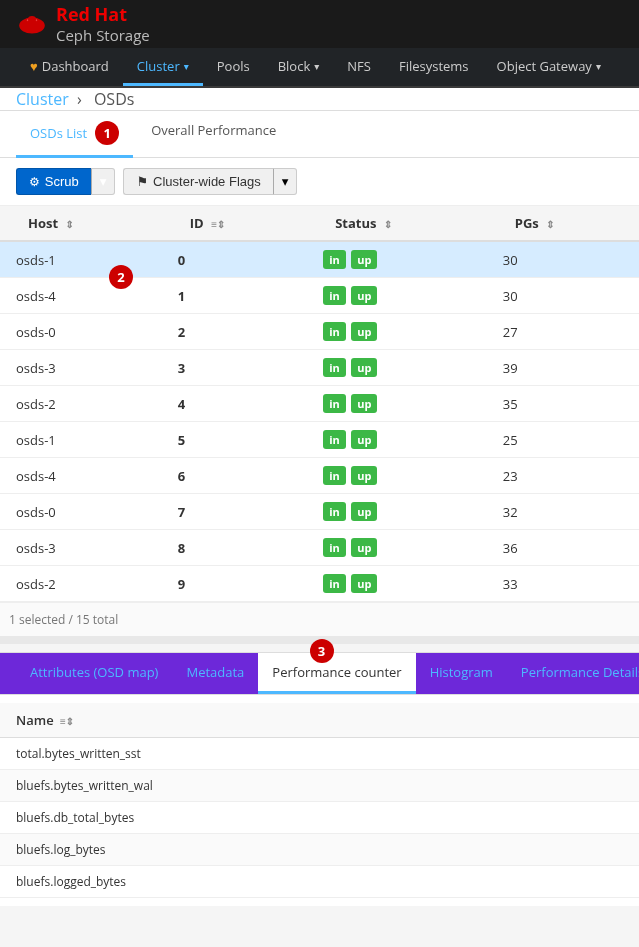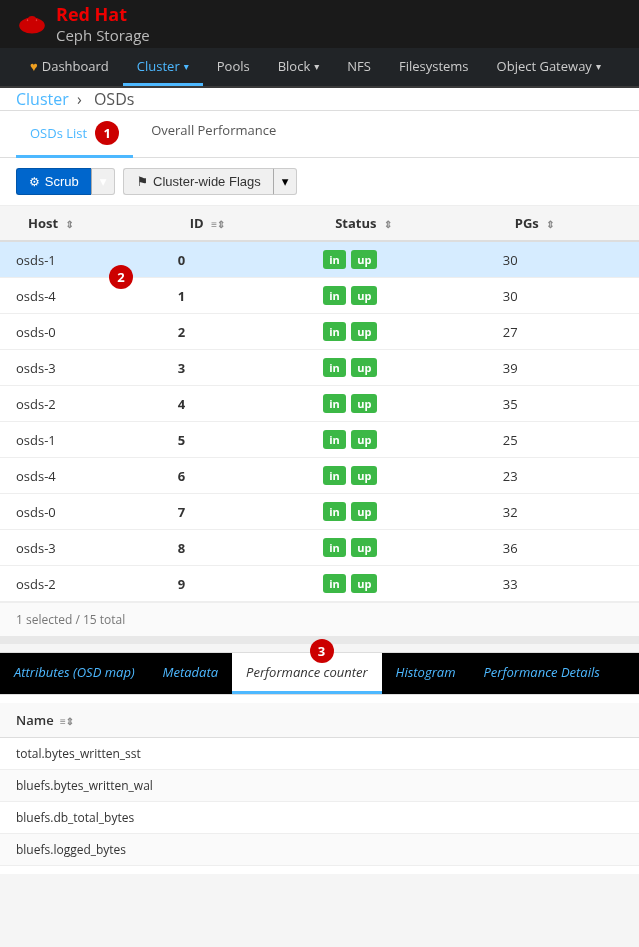--- a/index.html
+++ b/index.html
@@ -177,40 +177,39 @@
       border-radius: 3px;
       font-size: 11px;
       font-weight: bold;
       color: #fff;
       margin-right: 2px;
     }
     .badge-green { background: #3cb846; }
 
     
     .table-footer {
-      padding: 8px 16px;
+      padding: 8px 9px;
       font-size: 12px;
       color: #777;
       border-top: 1px solid #eee;
       background: #fafafa;
     }
 
     
     .bottom-section {
       background: #fff;
       margin-top: 8px;
       border-top: 1px solid #ddd;
     }
     .bottom-tabs {
       display: flex;
       align-items: center;
       border-bottom: 1px solid #ddd;
-      padding: 0 0;
-      background: #000000;
-      font-style: italic;
+      padding: 0 16px;
+      background: #6d28d9;
     }
     .bottom-tab {
       padding: 10px 14px;
       font-size: 13px;
       cursor: pointer;
       color: #4db8ff;
       border-bottom: 3px solid transparent;
       white-space: nowrap;
     }
     .bottom-tab.active {
@@ -490,20 +489,23 @@
           <tr>
             <td>total.bytes_written_sst</td>
           </tr>
           <tr>
             <td>bluefs.bytes_written_wal</td>
           </tr>
           <tr>
             <td>bluefs.db_total_bytes</td>
           </tr>
           <tr>
+            <td>bluefs.log_bytes</td>
+          </tr>
+          <tr>
             <td>bluefs.logged_bytes</td>
           </tr>
         </tbody>
     </table>
   </div>
 
 </div>
 
 <div style="position:absolute; top:265px; left:105px; z-index:10;">
   <span class="circle-badge">2</span>

